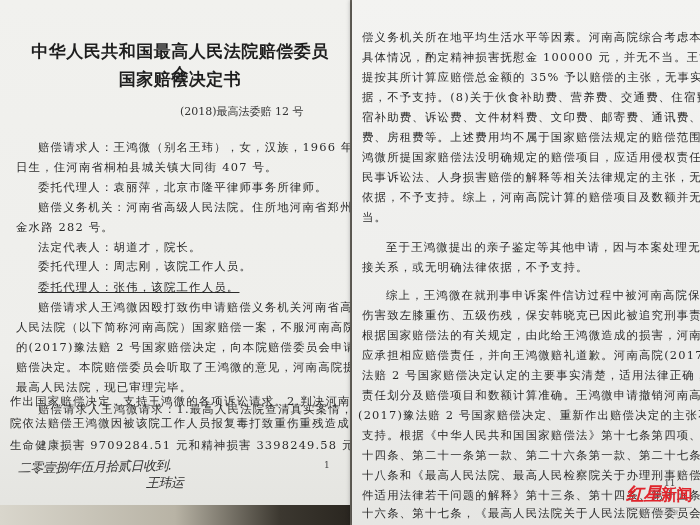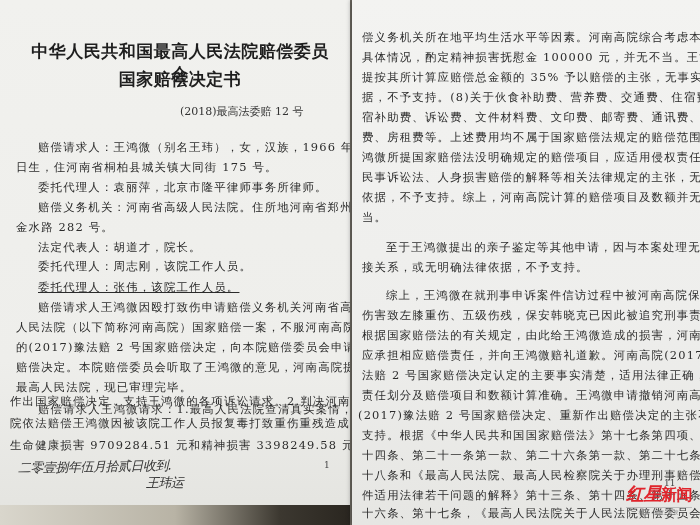--- a/index.html
+++ b/index.html
@@ -58,21 +58,21 @@
 </style>
 </head>
 <body>
 
 <div class="page page-left">
   <div class="title t1">中华人民共和国最高人民法院赔偿委员会</div>
   <div class="title t2">国家赔偿决定书</div>
   <div class="docno">(2018)最高法委赔 12 号</div>
 
   <div class="line" style="left:38px;top:140px;">赔偿请求人：王鸿微（别名王玮），女，汉族，1966 年 11 月 15</div>
-  <div class="line" style="left:16px;top:160px;">日生，住河南省桐柏县城关镇大同街 175 号。</div>
+  <div class="line" style="left:16px;top:160px;">日生，住河南省桐柏县城关镇大同街 407 号。</div>
   <div class="line" style="left:38px;top:180px;">委托代理人：袁丽萍，北京市隆平律师事务所律师。</div>
   <div class="line" style="left:38px;top:200px;">赔偿义务机关：河南省高级人民法院。住所地河南省郑州市</div>
   <div class="line" style="left:16px;top:220px;">金水路 282 号。</div>
   <div class="line" style="left:38px;top:240px;">法定代表人：胡道才，院长。</div>
   <div class="line" style="left:38px;top:260px;font-family:Liberation Mono, monospace;">委托代理人：周志刚，该院工作人员。</div>
   <div class="line" style="left:38px;top:280px;text-decoration:underline;">委托代理人：张伟，该院工作人员。</div>
   <div class="line" style="left:38px;top:300px;">赔偿请求人王鸿微因殴打致伤申请赔偿义务机关河南省高级</div>
   <div class="line" style="left:16px;top:320px;">人民法院（以下简称河南高院）国家赔偿一案，不服河南高院作出</div>
   <div class="line" style="left:16px;top:340px;">的(2017)豫法赔 2 号国家赔偿决定，向本院赔偿委员会申请作出</div>
   <div class="line" style="left:16px;top:360px;">赔偿决定。本院赔偿委员会听取了王鸿微的意见，河南高院提交</div>

